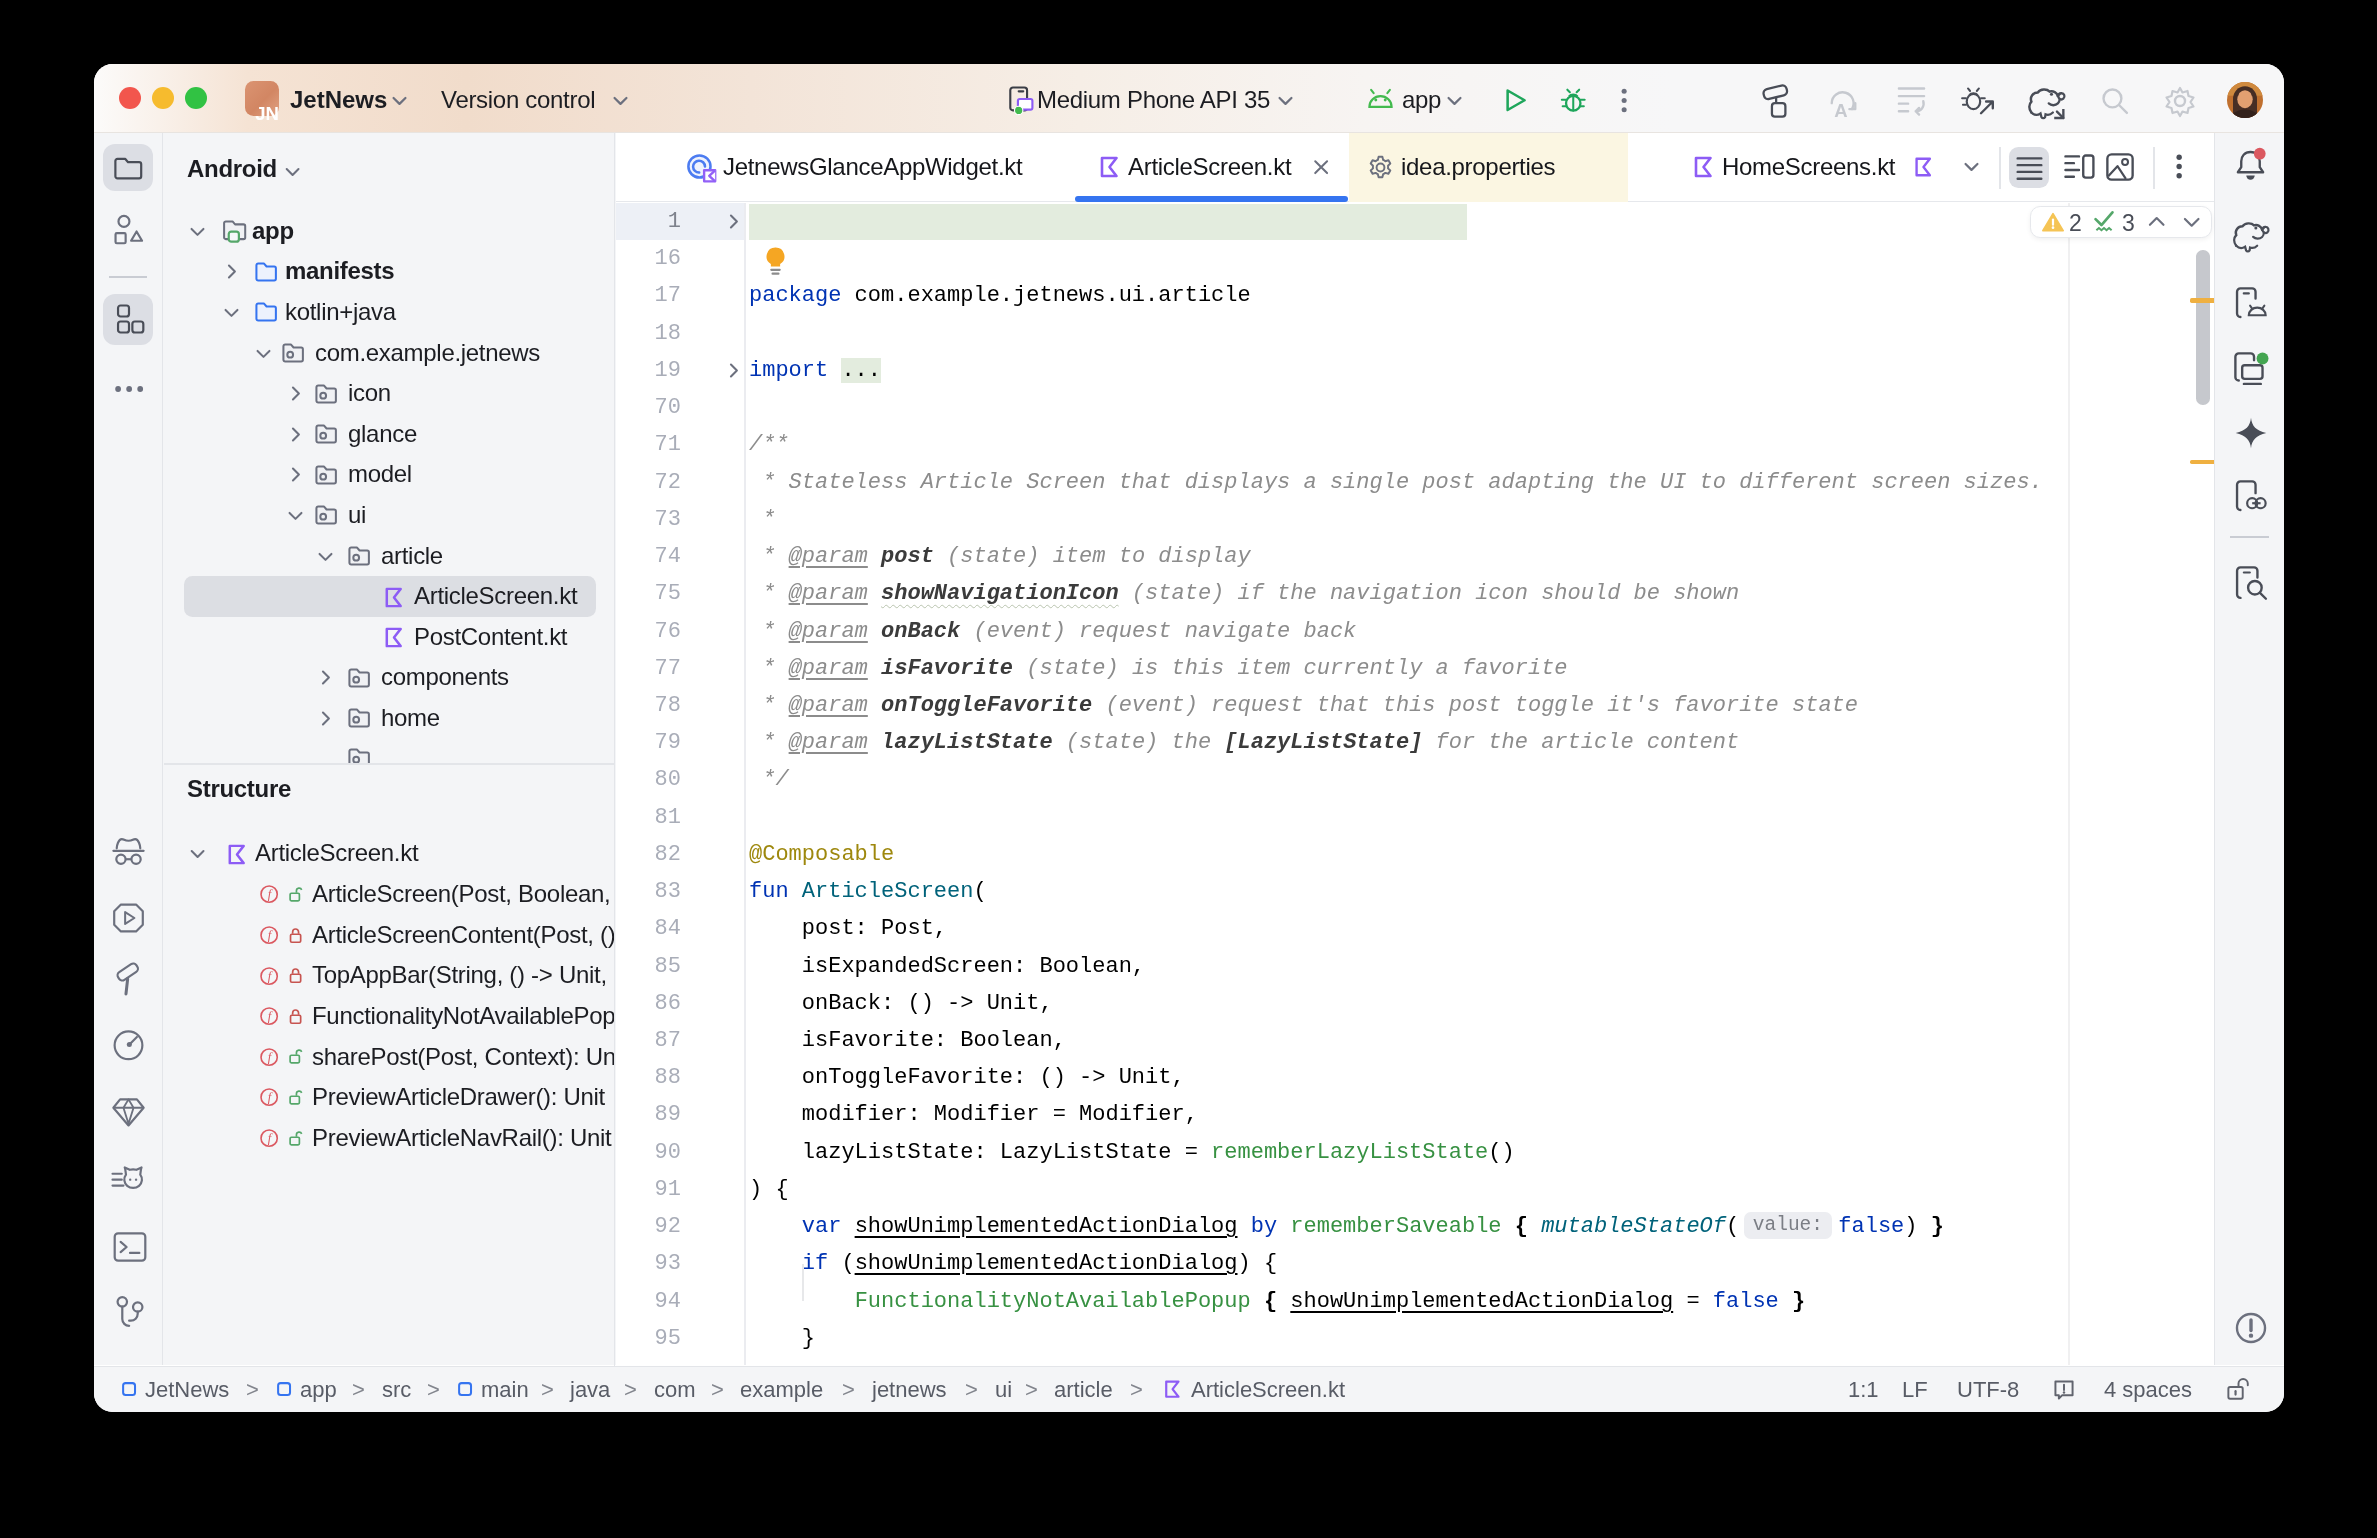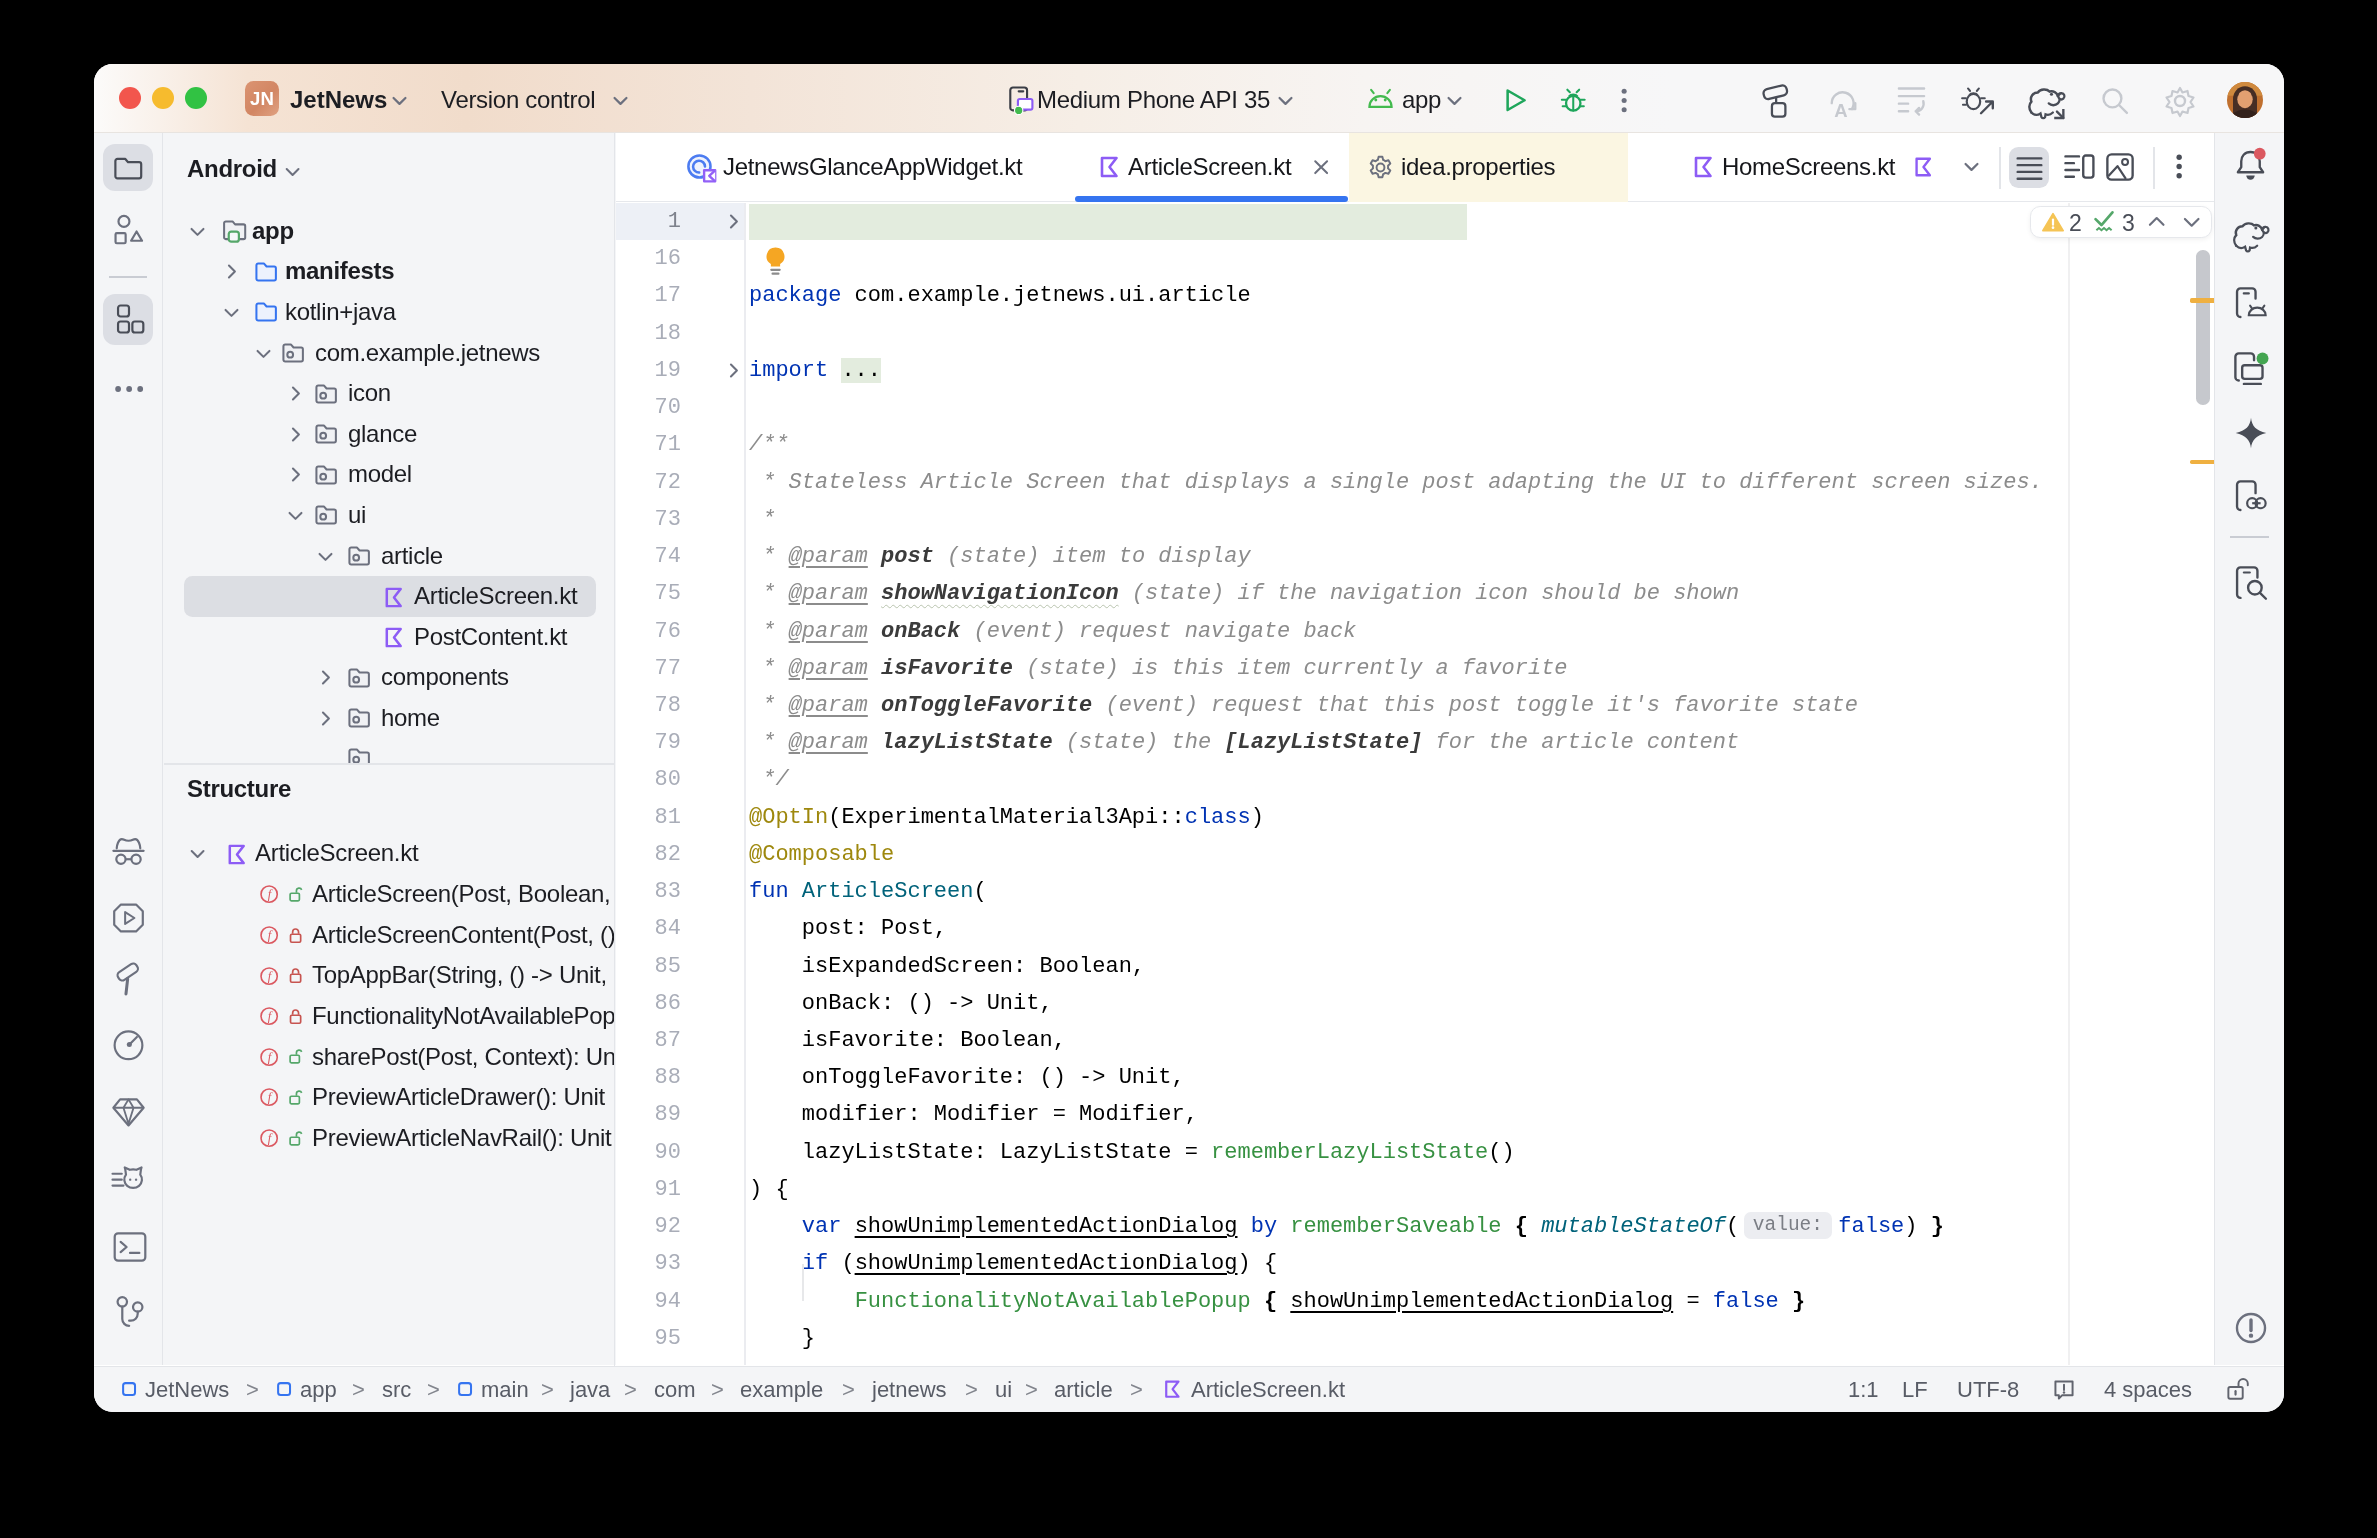--- a/index.html
+++ b/index.html
@@ -29,21 +29,21 @@
 .sqg{text-decoration-line:underline;text-decoration-style:wavy;text-decoration-color:#b9c4ae;text-decoration-thickness:0.8px;text-underline-offset:5.1px}
 #status{position:absolute;left:0;top:1302px;width:2190px;height:46px;background:#f4f5f7;border-top:0.8px solid #e3e5e9}
 .bc{font-size:22px;color:#585c66;white-space:pre}
 </style></head><body>
 <div id="win">
 <div id="titlebar">
 <div class="tl" style="left:24.5px;background:#f2564d"></div>
 <div class="tl" style="left:58px;background:#f6bb2e"></div>
 <div class="tl" style="left:91px;background:#31c243"></div>
 <div class="abs" style="left:151px;top:17px;width:34px;height:35px;border-radius:8.5px;background:linear-gradient(135deg,#db9472 0%,#d28663 55%,#e0a283 100%)"></div>
-<div class="abs" style="left:151px;top:17px;width:34px;height:35px;text-align:center;font-weight:bold;color:#fff;font-size:18.6px;line-height:35px;letter-spacing:0px">JN</div>
+<div class="abs" style="left:151px;top:32px;width:34px;height:35px;text-align:right;font-weight:bold;color:#fff;font-size:18.6px;line-height:35px;letter-spacing:0px">JN</div>
 <div class="abs uitxt" style="left:196px;top:22px;font-weight:bold;letter-spacing:0px">JetNews</div>
 <svg style="position:absolute;left:297px;top:28px" width="17" height="17" viewBox="0 0 20 20">
         <path d="M3,7 L10,14 L17,7" fill="none" stroke="#6C707E" stroke-width="2.6" stroke-linecap="round" stroke-linejoin="round"></path>
       </svg>
 <div class="abs uitxt" style="left:347px;top:22px">Version control</div>
 <svg style="position:absolute;left:518px;top:28px" width="17" height="17" viewBox="0 0 20 20">
         <path d="M3,7 L10,14 L17,7" fill="none" stroke="#6C707E" stroke-width="2.6" stroke-linecap="round" stroke-linejoin="round"></path>
       </svg>
 <svg class="abs" style="left:914px;top:22px" width="30.5" height="30.5" viewBox="0 0 40 40">
 <rect x="3" y="2" width="22" height="30" rx="3.5" fill="none" stroke="#3b3e46" stroke-width="2.8"></rect>
@@ -530,21 +530,20 @@
 <div class="code" style="left:133px;top:223px"><span class="cmt">/**</span></div>
 <div class="code" style="left:133px;top:261px"><span class="cmt"> * Stateless Article Screen that displays a single post adapting the UI to different screen sizes.</span></div>
 <div class="code" style="left:133px;top:298px"><span class="cmt"> *</span></div>
 <div class="code" style="left:133px;top:335px"><span class="cmt"> * </span><span class="tag">@param</span><span class="cmt"> </span><span class="prm">post</span><span class="cmt"> (state) item to display</span></div>
 <div class="code" style="left:133px;top:372px"><span class="cmt"> * </span><span class="tag">@param</span><span class="cmt"> </span><span class="prm sqg">showNavigationIcon</span><span class="cmt"> (state) if the navigation icon should be shown</span></div>
 <div class="code" style="left:133px;top:410px"><span class="cmt"> * </span><span class="tag">@param</span><span class="cmt"> </span><span class="prm">onBack</span><span class="cmt"> (event) request navigate back</span></div>
 <div class="code" style="left:133px;top:447px"><span class="cmt"> * </span><span class="tag">@param</span><span class="cmt"> </span><span class="prm">isFavorite</span><span class="cmt"> (state) is this item currently a favorite</span></div>
 <div class="code" style="left:133px;top:484px"><span class="cmt"> * </span><span class="tag">@param</span><span class="cmt"> </span><span class="prm">onToggleFavorite</span><span class="cmt"> (event) request that this post toggle it's favorite state</span></div>
 <div class="code" style="left:133px;top:521px"><span class="cmt"> * </span><span class="tag">@param</span><span class="cmt"> </span><span class="prm">lazyListState</span><span class="cmt"> (state) the </span><span class="prm">[LazyListState]</span><span class="cmt"> for the article content</span></div>
 <div class="code" style="left:133px;top:558px"><span class="cmt"> */</span></div>
-<div class="code" style="left:133px;top:596px"><span class="ann">@OptIn</span>(ExperimentalMaterial3Api::<span class="kw">class</span>)</div>
 <div class="code" style="left:133px;top:633px"><span class="ann">@Composable</span></div>
 <div class="code" style="left:133px;top:670px"><span class="kw">fun</span> <span class="fnc">ArticleScreen</span>(</div>
 <div class="code" style="left:133px;top:707px">    post: Post,</div>
 <div class="code" style="left:133px;top:745px">    isExpandedScreen: Boolean,</div>
 <div class="code" style="left:133px;top:782px">    onBack: () -&gt; Unit,</div>
 <div class="code" style="left:133px;top:819px">    isFavorite: Boolean,</div>
 <div class="code" style="left:133px;top:856px">    onToggleFavorite: () -&gt; Unit,</div>
 <div class="code" style="left:133px;top:931px">    lazyListState: LazyListState = <span class="grn">rememberLazyListState</span>()</div>
 <div class="code" style="left:133px;top:893px">    modifier: Modifier = Modifier,</div>
 <div class="code" style="left:133px;top:968px">) {</div>

